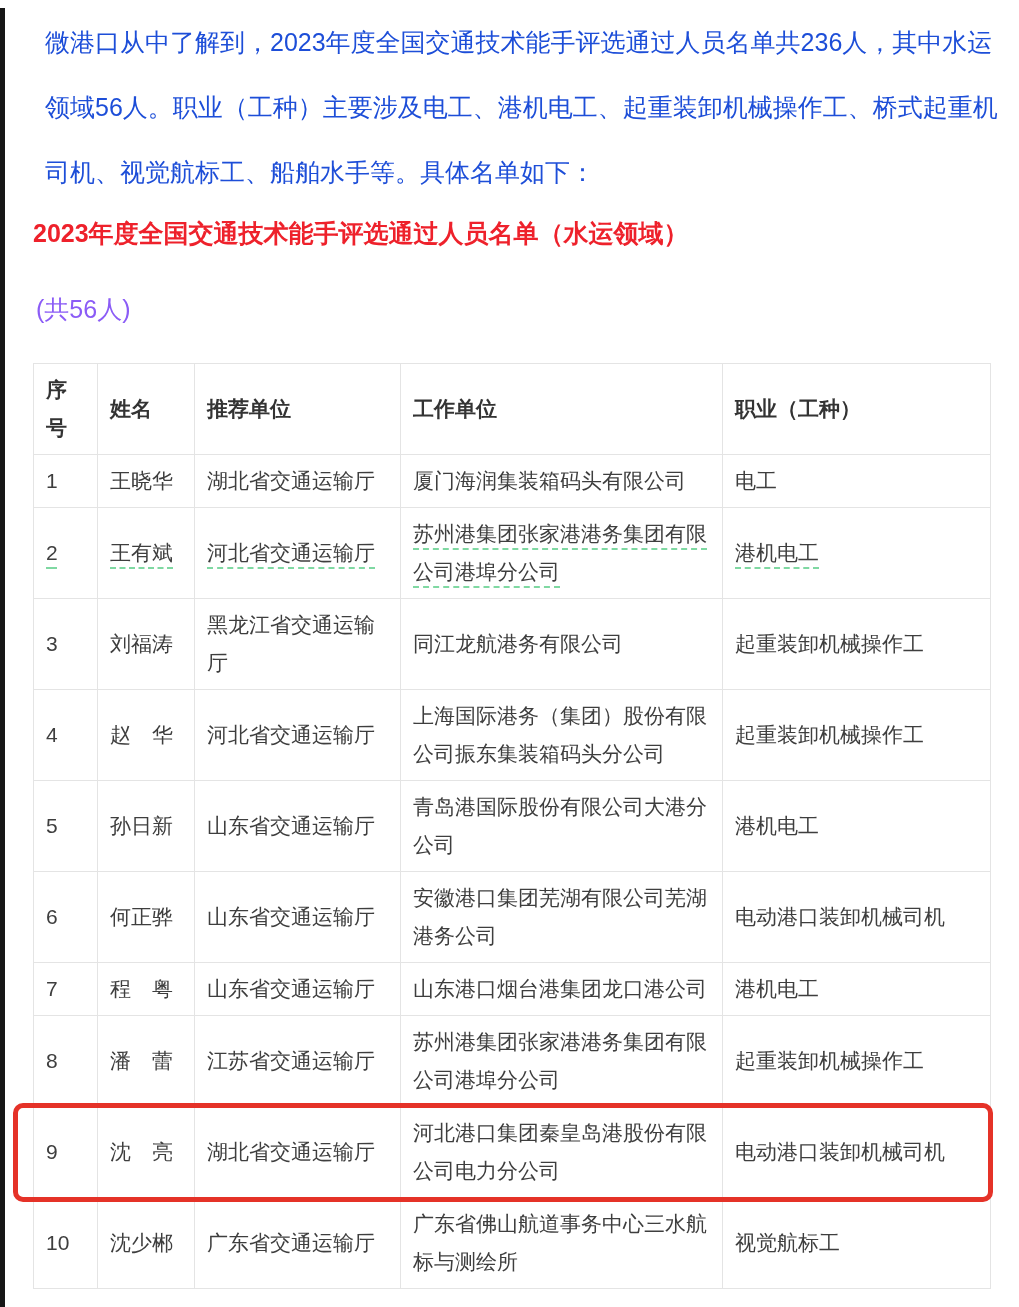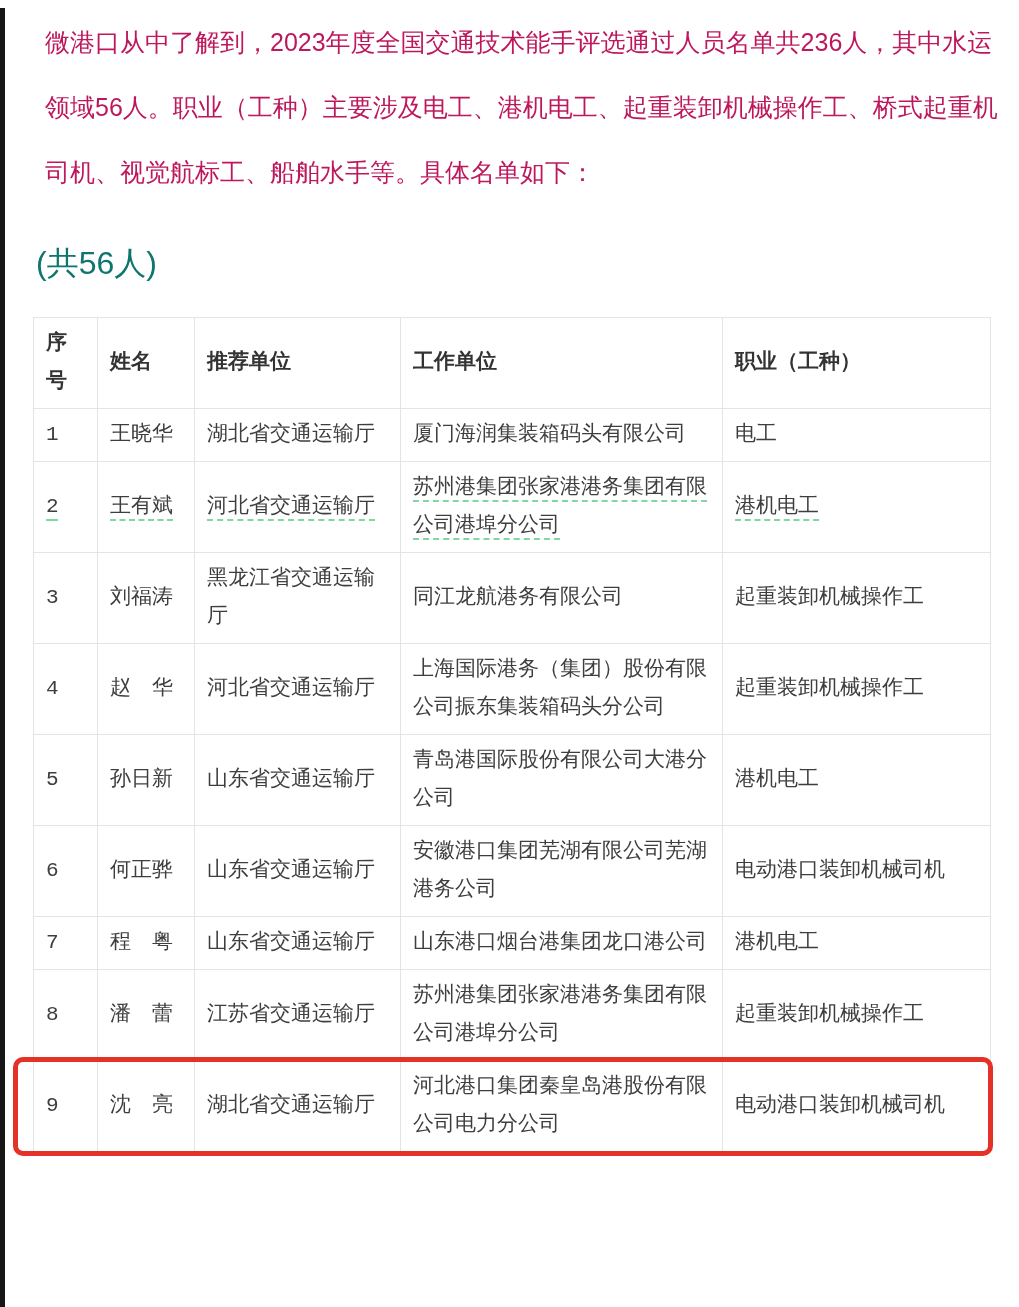--- a/index.html
+++ b/index.html
@@ -19,42 +19,41 @@
     top: 8px;
     width: 5px;
     height: 1299px;
     background: #161616;
   }
   .intro {
     margin: 10px 8px 0 45px;
     width: 955px;
     font-size: 25px;
     line-height: 65px;
-    color: #be185d;
+    color: #1d4ed8;
     text-align: left;
     word-break: break-all;
   }
   .red-title {
     margin: 10px 0 0 33px;
     font-size: 25px;
     line-height: 36px;
     font-weight: bold;
     color: #ee212b;
   }
   .count-note {
     margin: 40px 0 0 36px;
-    font-size: 32px;
+    font-size: 25px;
     line-height: 36px;
-    color: #0f766e;
+    color: #8b5cf6;
   }
   .table-wrap {
     position: relative;
     margin: 36px 0 0 33px;
     width: 957px;
-    font-family: Liberation Mono, monospace;
   }
   table.roster {
     border-collapse: collapse;
     table-layout: fixed;
     width: 957px;
   }
   table.roster th, table.roster td {
     border: 1px solid #e4e4e4;
     padding: 7px 12px;
     font-size: 21px;
@@ -85,20 +84,21 @@
   }
 </style>
 </head>
 <body>
 
 <div class="page">
   <div class="black-bar"></div>
 
   <p class="intro">微港口从中了解到，2023年度全国交通技术能手评选通过人员名单共236人，其中水运领域56人。职业（工种）主要涉及电工、港机电工、起重装卸机械操作工、桥式起重机司机、视觉航标工、船舶水手等。具体名单如下：</p>
 
+  <h1 class="red-title">2023年度全国交通技术能手评选通过人员名单（水运领域）</h1>
 
   <p class="count-note">(共56人)</p>
 
   <div class="table-wrap">
     <table class="roster">
       <colgroup>
         <col style="width:64px">
         <col style="width:97px">
         <col style="width:206px">
         <col style="width:322px">
@@ -179,17 +179,24 @@
   </tr>
 
   <tr>
     <td><span>9</span></td>
     <td><span>沈　亮</span></td>
     <td><span>湖北省交通运输厅</span></td>
     <td><span>河北港口集团秦皇岛港股份有限公司电力分公司</span></td>
     <td><span>电动港口装卸机械司机</span></td>
   </tr>
 
+  <tr>
+    <td><span>10</span></td>
+    <td><span>沈少郴</span></td>
+    <td><span>广东省交通运输厅</span></td>
+    <td><span>广东省佛山航道事务中心三水航标与测绘所</span></td>
+    <td><span>视觉航标工</span></td>
+  </tr>
 </tbody>
     </table>
     <div class="highlight-box" style="left: -20px; top: 739.5px; width: 980px; height: 99px;"></div>
   </div>
 </div>
 
 </body></html>

